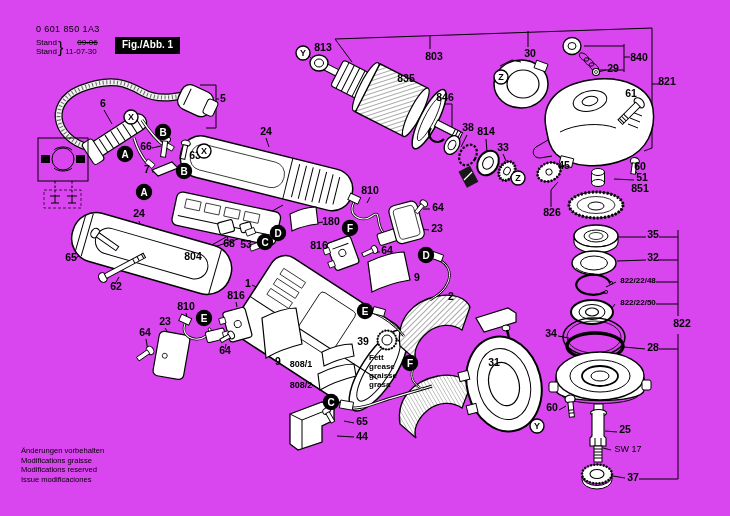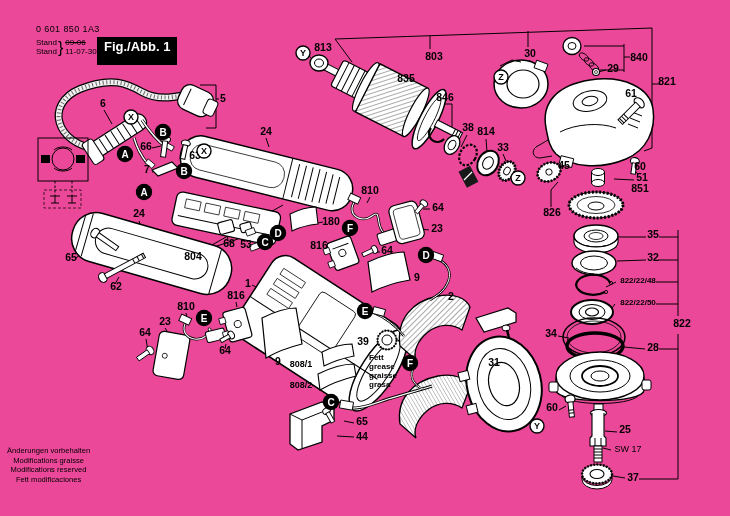--- a/index.html
+++ b/index.html
@@ -1,26 +1,26 @@
 <!DOCTYPE html>
 <html><head>
 <meta charset="utf-8">
 <style>
   html,body{margin:0;padding:0;background:#fff;}
-  .stage{position:relative;width:730px;height:516px;background:#ec4899;overflow:hidden;
+  .stage{position:relative;width:730px;height:516px;background:#d946ef;overflow:hidden;
          font-family:"Liberation Sans",sans-serif;color:#000;}
   .hdr{position:absolute;left:36px;top:24px;font-size:9px;line-height:10px;}
   .pn{letter-spacing:.4px;margin-bottom:4px;}
   .si-row{display:flex;align-items:center;font-size:8px;line-height:9px;}
   .si-col{display:flex;flex-direction:column;}
   .brace{font-size:16px;font-weight:400;margin:0 2px 0 1px;}
-  .old{text-decoration:line-through;}
-  .figbox{position:absolute;left:97px;top:37px;background:#000;color:#fff;
-          font-weight:bold;font-size:13px;padding:2px 7px 11px 7px;}
-  .ftr{position:absolute;left:7px;top:446px;font-size:7.6px;line-height:9.6px;text-align:center;}
+  .old{text-decoration:line-through;margin-left:12px;}
+  .figbox{position:absolute;left:115px;top:37px;background:#000;color:#fff;
+          font-weight:bold;font-size:10px;padding:2px 7px 4px 7px;}
+  .ftr{position:absolute;left:21px;top:446px;font-size:7.6px;line-height:9.6px;}
   svg{position:absolute;left:0;top:0;}
   svg .co{font-family:"Liberation Sans",sans-serif;font-size:10.5px;font-weight:bold;fill:#000;}
   svg .badge-t{font-family:"Liberation Sans",sans-serif;font-size:10px;font-weight:bold;fill:#fff;}
   svg .mark-t{font-family:"Liberation Sans",sans-serif;font-size:9px;font-weight:bold;fill:#000;}
   svg .grease{font-family:"Liberation Sans",sans-serif;font-size:8px;font-weight:bold;fill:#000;}
   svg .ln{stroke:#000;stroke-width:1;fill:none;}
   svg .p{stroke:#000;fill:#fff;}
 </style>
 </head>
 <body>
@@ -550,15 +550,15 @@
         <circle cx="518" cy="178" r="7" fill="#fff" stroke="#000" stroke-width="1.4"></circle>
         <text x="518" y="181.2" text-anchor="middle" class="mark-t">Z</text>
       </g>
       <text x="369" y="360" class="grease"><tspan x="369" dy="0">Fett</tspan><tspan x="369" dy="9">grease</tspan><tspan x="369" dy="9">graisse</tspan><tspan x="369" dy="9">grasa</tspan></text>
     </svg>
 
   <div class="ftr">
     <div>Änderungen vorbehalten</div>
     <div>Modifications graisse</div>
     <div>Modifications reserved</div>
-    <div>Fett modificaciones</div>
+    <div>Issue modificaciones</div>
   </div>
 </div>
 
 </body></html>

